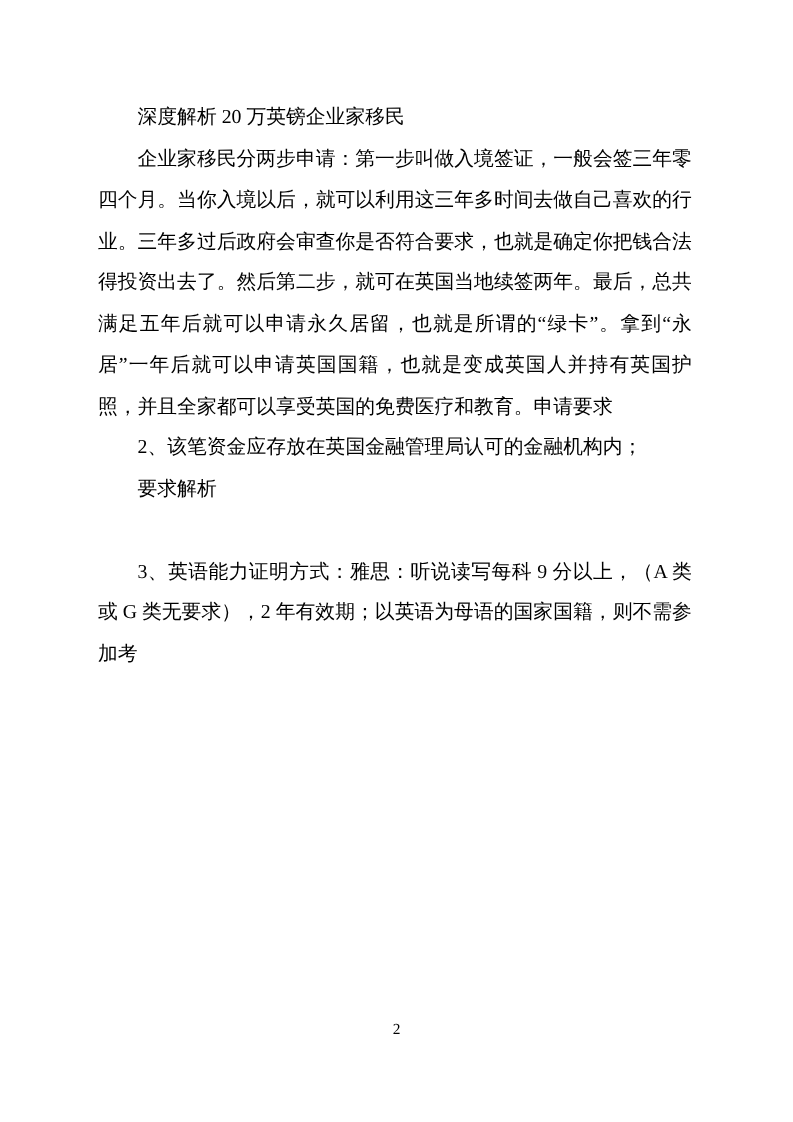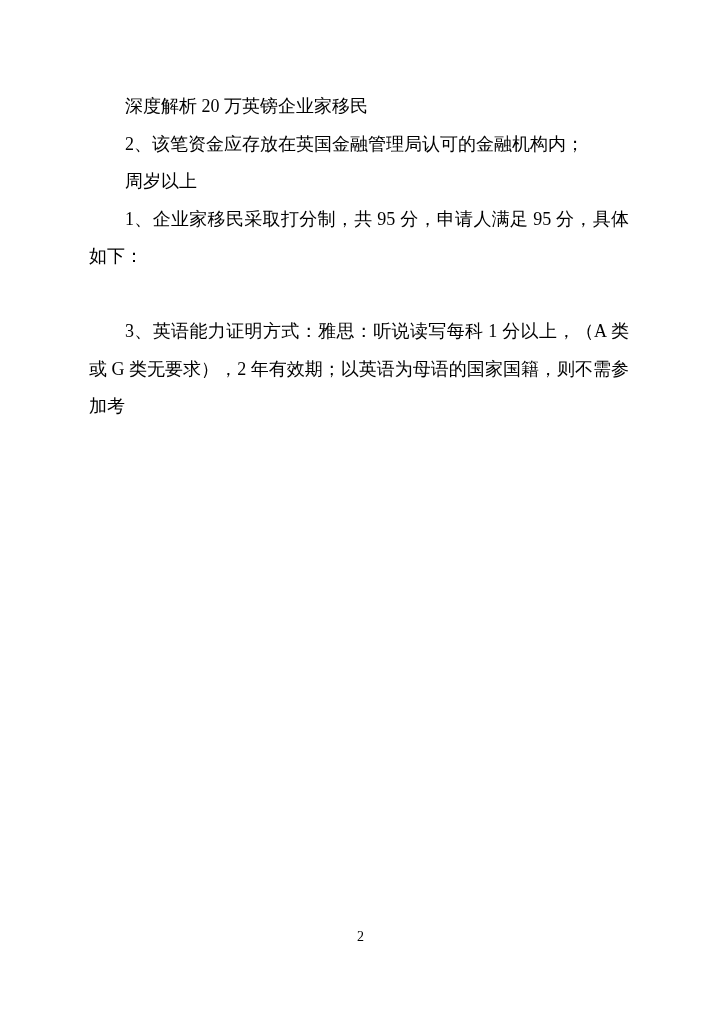--- a/index.html
+++ b/index.html
@@ -42,20 +42,20 @@
     font-size: 14px;
     line-height: 20px;
   }
 </style>
 </head>
 <body>
 
 <div class="page">
   <div class="content">
     <p class="para">深度解析 20 万英镑企业家移民</p>
+    <p class="para">企业家移民分两步申请：第一步叫做入境签证，一般会签三年零四个月。当你入境以后，就可以利用这三年多时间去做自己喜欢的行业。三年多过后政府会审查你是否符合要求，也就是确定你把钱合法得投资出去了。然后第二步，就可在英国当地续签两年。最后，总共满足五年后就可以申请永久居留，也就是所谓的“绿卡”。拿到“永居”一年后就可以申请英国国籍，也就是变成英国人并持有英国护照，并且全家都可以享受英国的免费医疗和教育。申请要求</p>
     <p class="para">2、该笔资金应存放在英国金融管理局认可的金融机构内；</p>
-    <p class="para">周岁以上</p>
-    <p class="para">1、企业家移民采取打分制，共 95 分，申请人满足 95 分，具体如下：</p>
+    <p class="para">要求解析</p>
     <p class="para"></p>
-    <p class="para">3、英语能力证明方式：雅思：听说读写每科 1 分以上，（A 类或 G 类无要求），2 年有效期；以英语为母语的国家国籍，则不需参加考</p>
+    <p class="para">3、英语能力证明方式：雅思：听说读写每科 9 分以上，（A 类或 G 类无要求），2 年有效期；以英语为母语的国家国籍，则不需参加考</p>
   </div>
   <div class="page-footer">2</div>
 </div>
 
 </body></html>

